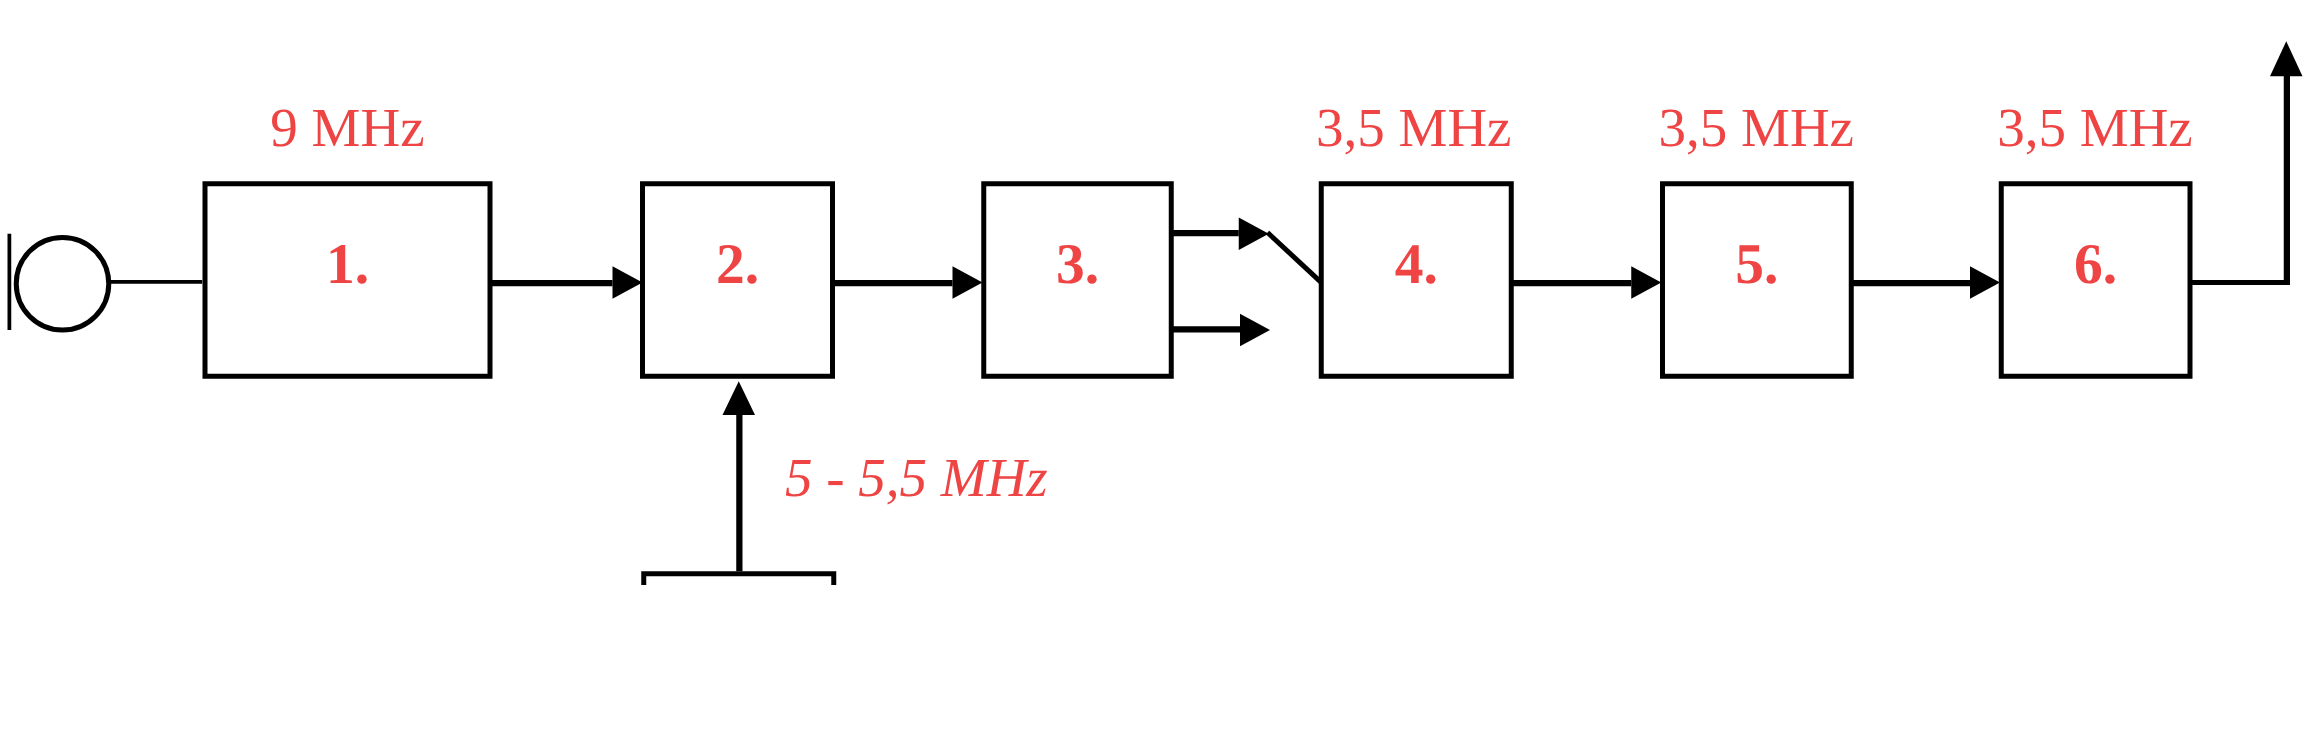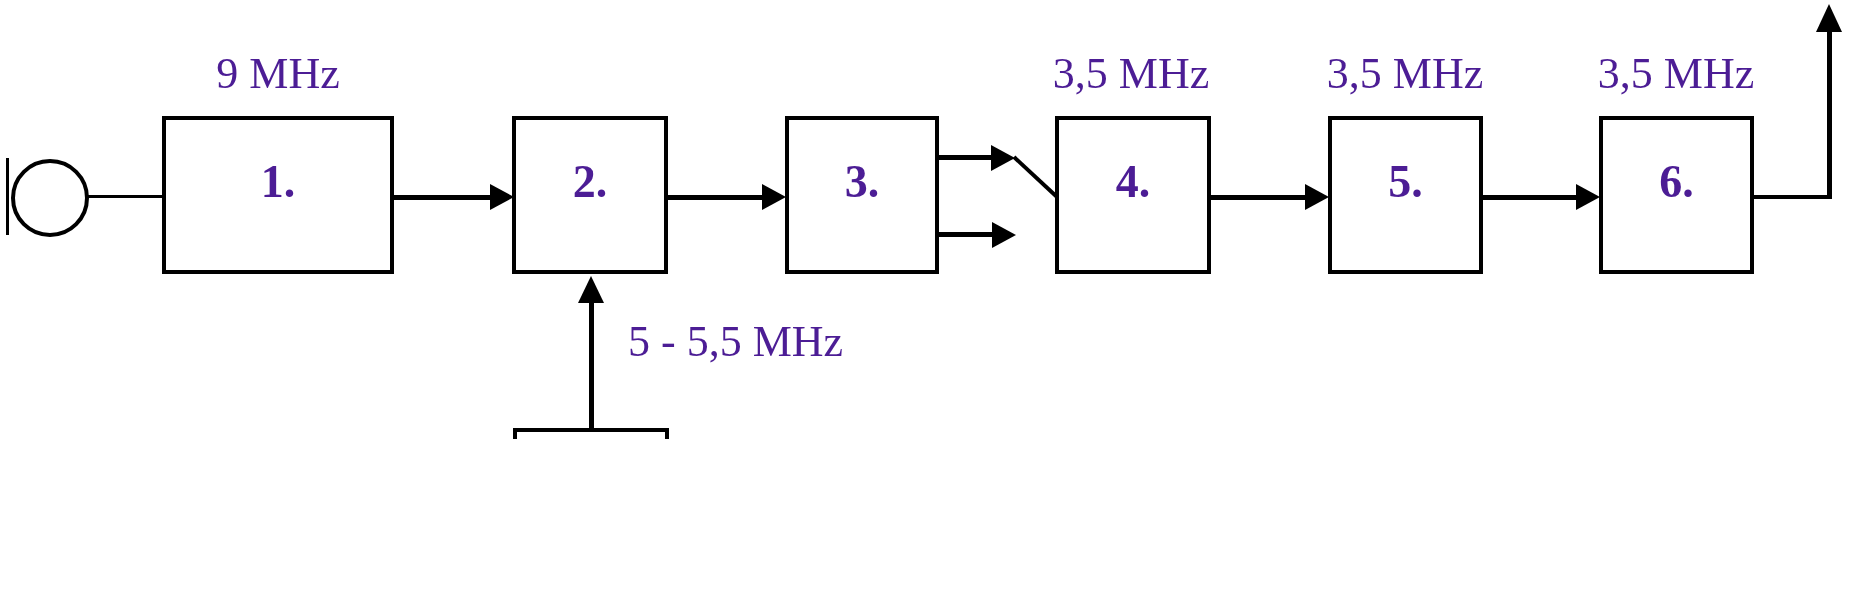--- a/index.html
+++ b/index.html
@@ -1,23 +1,24 @@
 <!DOCTYPE html>
 <html><head>
 <meta charset="utf-8">
 <style>
   html, body { margin: 0; padding: 0; background: #ffffff; }
   #canvas {
     position: relative;
     width: 1854px;
     height: 439px;
     background: #ffffff;
-    color: #4c1d95;
+    color: #ef4444;
     font-family: "Liberation Serif", "DejaVu Serif", serif;
     overflow: hidden;
+    margin-top: 29px;
   }
   
   .block {
     position: absolute;
     box-sizing: border-box;
     border: 4px solid #000;
     background: #fff;
     display: flex;
     align-items: center;
     justify-content: center;
@@ -42,21 +43,21 @@
     font-size: 44px;
     line-height: 44px;
     white-space: nowrap;
     text-align: center;
   }
   #f1 { left: 78px;  top: 52px; width: 400px; }
   #f3 { left: 662px; top: 52px; width: 400px; }
   #f4 { left: 931px; top: 52px; width: 400px; }
   #f5 { left: 1205px; top: 52px; width: 400px; }
   #f6 { left: 1476px; top: 52px; width: 400px; }
-  #fosc { left: 628px; top: 320px; text-align: left; }
+  #fosc { left: 628px; top: 332px; text-align: left; font-style: italic; }
 
   
   .hwire  { position: absolute; height: 5px; background: #000; }
   .hwire4 { position: absolute; height: 4px; background: #000; }
   .thinwire { position: absolute; height: 3px; background: #000; }
   .vwire  { position: absolute; width: 5px; background: #000; }
   .head-right {
     position: absolute; width: 0; height: 0;
     border-top: 13px solid transparent;
     border-bottom: 13px solid transparent;

